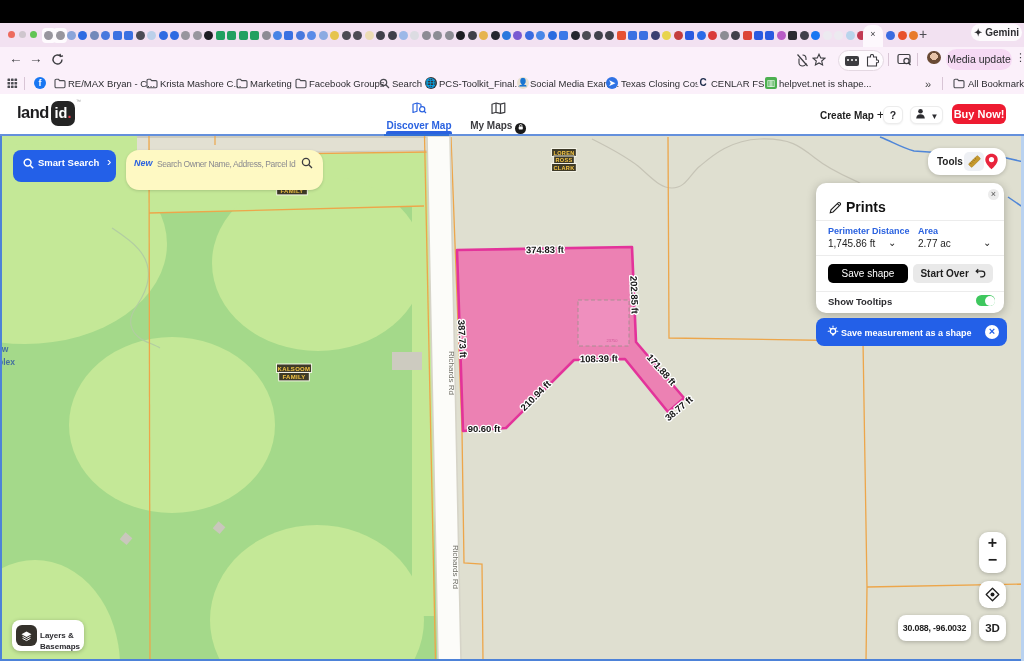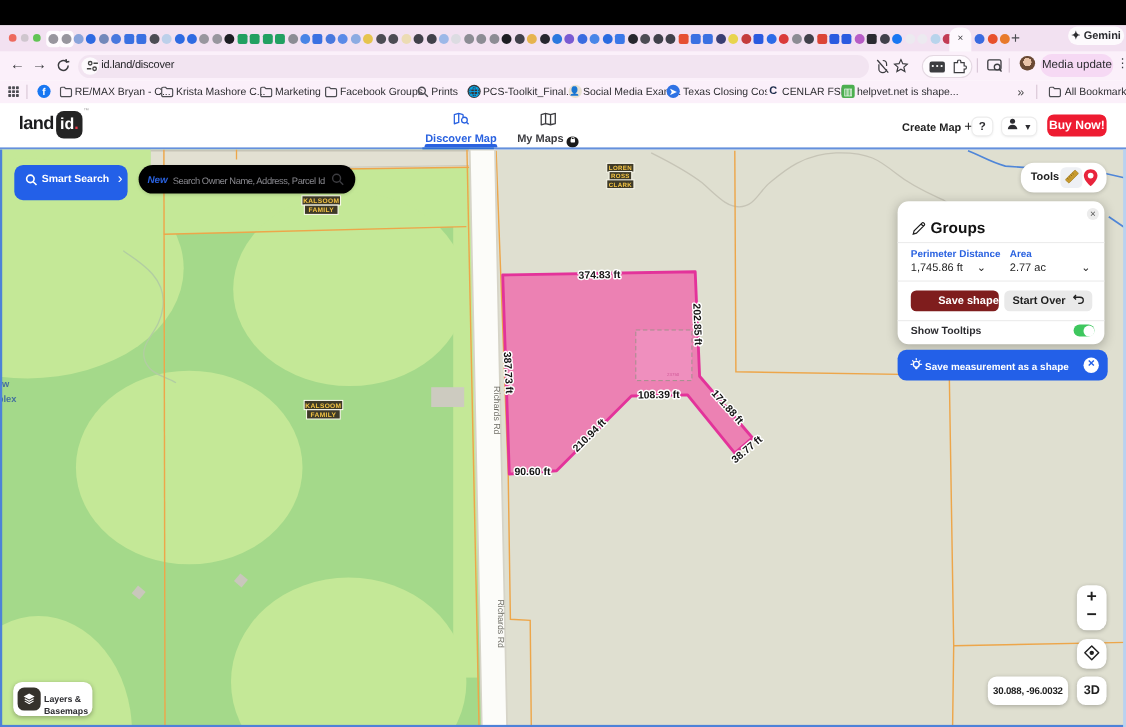--- a/index.html
+++ b/index.html
@@ -52,37 +52,37 @@
 .createmap{position:absolute;left:820px;top:13px;font-size:10px;font-weight:bold;color:#1f1f1f}
 .hbtn{position:absolute;top:12px;height:18px;background:#fff;border:1px solid #ececec;border-radius:6px;box-shadow:0 1px 2px rgba(0,0,0,0.06);font-size:10.5px;font-weight:bold;color:#2c2c30;text-align:center;line-height:16px}
 .buynow{position:absolute;left:952px;top:10px;width:54px;height:20px;background:#ee1b31;border-radius:6px;color:#fff;font-size:11px;font-weight:bold;text-align:center;line-height:20px}
 .bluetop{position:absolute;left:0;top:134px;width:1024px;height:2px;background:#6490dc}
 .bluetopseg{position:absolute;left:384px;top:133.5px;width:65px;height:3px;background:#2f6fd6}
 .mapsvg{position:absolute;left:0;top:136px}
 .smartsearch{position:absolute;left:13px;top:150px;width:103px;height:32px;background:#2360e8;border-radius:8px;color:#fff}
 .smartsearch svg{position:absolute;left:10px;top:7.5px}
 .smartsearch span{position:absolute;left:25px;top:7px;font-size:9.5px;font-weight:bold}
 .ssarr{left:94px !important;top:4px !important;font-size:13px !important;font-weight:400 !important}
-.searchbox{position:absolute;left:126px;top:150px;width:197px;height:26px;background:#000000;border-radius:13px;box-shadow:0 1px 3px rgba(0,0,0,0.15)}
+.searchbox{position:absolute;left:126px;top:150px;width:197px;height:40px;background:#fef9c3;border-radius:13px;box-shadow:0 1px 3px rgba(0,0,0,0.15)}
 .newtxt{position:absolute;left:8px;top:8px;font-size:9px;font-weight:bold;font-style:italic;color:#2a62e0}
 .phtxt{position:absolute;left:31px;top:8.5px;font-size:8.5px;color:#8a8a90;letter-spacing:-0.4px;white-space:nowrap}
 .sbmag{position:absolute;right:10px;top:7px}
 .toolspill{position:absolute;left:928px;top:148px;width:78px;height:27px;background:#fff;border-radius:12px;box-shadow:0 1px 4px rgba(0,0,0,0.2)}
 .toolstxt{position:absolute;left:9px;top:8px;font-size:10px;font-weight:bold;color:#1f1f1f}
 .rulerbox{position:absolute;left:36px;top:4px;width:20px;height:19px;background:#eef0f4;border-radius:5px;text-align:center;line-height:23px}
 .toolspill>svg{position:absolute;right:7px;top:5px}
 .mpanel{position:absolute;left:816px;top:183px;width:188px;height:130px;background:#fff;border-radius:10px;box-shadow:0 2px 10px rgba(0,0,0,0.25)}
 .mclose{position:absolute;right:5px;top:6px;width:11px;height:11px;background:#ececec;border-radius:50%;font-size:9px;color:#555;text-align:center;line-height:10px}
 .mpencil{position:absolute;left:13px;top:18px}
 .mtitle{position:absolute;left:30px;top:16px;font-size:14px;font-weight:bold;color:#111}
 .mdiv{position:absolute;left:0;width:100%;height:1px;background:#ececec}
 .mlbl{position:absolute;font-size:9px;font-weight:bold;color:#2a62e0;white-space:nowrap}
 .mval{position:absolute;font-size:10px;font-weight:400;color:#1f1f1f;white-space:nowrap}
 .mchev{position:absolute;font-size:10px;color:#1f1f1f}
-.saveshape{position:absolute;left:12px;top:81px;width:80px;height:19px;background:#7f1d1d;border-radius:5px;color:#fff;font-size:10px;font-weight:bold;text-align:right;line-height:19px}
+.saveshape{position:absolute;left:12px;top:81px;width:80px;height:19px;background:#000000;border-radius:5px;color:#fff;font-size:10px;font-weight:normal;text-align:center;line-height:19px}
 .startover{position:absolute;left:97px;top:81px;width:80px;height:19px;background:#e9e9e9;border-radius:5px;color:#1f1f1f;font-size:10px;font-weight:bold;text-align:center;line-height:19px}
 .startover svg{vertical-align:-1px}
 .showtt{position:absolute;left:12px;top:113px;font-size:9.5px;font-weight:600;color:#2c2c30}
 .toggle{position:absolute;right:9px;top:112px;width:19px;height:11px;background:#3ec75e;border-radius:6px}
 .knob{position:absolute;right:0.5px;top:0.5px;width:10px;height:10px;background:#fff;border-radius:50%}
 .bluebanner{position:absolute;left:816px;top:318px;width:191px;height:28px;background:#2360e8;border-radius:8px;color:#fff}
 .bluebanner>svg{position:absolute;left:10px;top:7px}
 .bbtxt{position:absolute;left:25px;top:9.5px;font-size:9px;font-weight:bold;white-space:nowrap}
 .bbx{position:absolute;right:8px;top:7px;width:14px;height:14px;background:#fff;border-radius:50%;color:#2360e8;font-size:11px;font-weight:bold;text-align:center;line-height:13px}
 .layerschip{position:absolute;left:12px;top:620px;width:72px;height:31px;background:#fff;border-radius:8px;box-shadow:0 1px 4px rgba(0,0,0,0.25)}
@@ -191,30 +191,20 @@
   <span class="newtab">+</span>
   <div class="gemini">✦ Gemini</div>
 </div>
 <div class="toolbar">
   <span class="navarr" style="left:9px">←</span>
   <span class="navarr" style="left:29px">→</span>
   <svg class="reload" width="13" height="13" viewBox="0 0 13 13">
       <path d="M11 6.5 A4.5 4.5 0 1 1 9.2 2.9" fill="none" stroke="#3c3c40" stroke-width="1.4"></path>
       <path d="M9 0.8 L9.5 3.4 L12 2.9" fill="none" stroke="#3c3c40" stroke-width="1.4"></path>
     </svg>
-  <div class="urlpill">
-    <span class="tunecirc"></span>
-    <svg class="tune" width="12" height="12" viewBox="0 0 12 12">
-        <circle cx="4" cy="3.5" r="1.6" fill="none" stroke="#444" stroke-width="1.2"></circle>
-        <line x1="7" y1="3.5" x2="11" y2="3.5" stroke="#444" stroke-width="1.2"></line>
-        <circle cx="8" cy="8.5" r="1.6" fill="none" stroke="#444" stroke-width="1.2"></circle>
-        <line x1="1" y1="8.5" x2="5" y2="8.5" stroke="#444" stroke-width="1.2"></line>
-      </svg>
-    <span class="url">id.land/discover</span>
-  </div>
   <svg class="ticn" style="left:795px" width="15" height="15" viewBox="0 0 15 15">
       <path d="M7.5 2 C9.5 2 11 3.5 11 5.5 L11 7 M4 5.5 L4 10 C4 11.5 5.5 13 7.5 13 C9.5 13 11 11.5 11 10" fill="none" stroke="#3c3c40" stroke-width="1.1"></path>
       <line x1="2.5" y1="1.5" x2="12.5" y2="13" stroke="#3c3c40" stroke-width="1.2"></line>
     </svg>
   <svg class="ticn" style="left:812px" width="14" height="14" viewBox="0 0 14 14">
       <path d="M7 1.2 L8.7 4.9 12.8 5.3 9.7 8 10.6 12 7 9.9 3.4 12 4.3 8 1.2 5.3 5.3 4.9 Z" fill="none" stroke="#3c3c40" stroke-width="1.1"></path>
     </svg>
   <div class="extpill">
     <span class="kbicon">
         <i></i>
@@ -263,21 +253,21 @@
     </svg>
     <span class="bmt" style="left:250px">Marketing</span>
   <svg class="bicon" style="left:295px" width="12" height="11" viewBox="0 0 12 11">
       <path d="M1 2.5 C1 1.8 1.5 1.3 2.2 1.3 L4.5 1.3 L5.7 2.6 L9.8 2.6 C10.5 2.6 11 3.1 11 3.8 L11 8.6 C11 9.3 10.5 9.8 9.8 9.8 L2.2 9.8 C1.5 9.8 1 9.3 1 8.6 Z" fill="none" stroke="#4c4c52" stroke-width="1.1"></path>
     </svg>
     <span class="bmt" style="left:309px">Facebook Groups</span>
   <svg class="bicon" style="left:379px" width="11" height="11" viewBox="0 0 11 11">
       <circle cx="4.5" cy="4.5" r="3.2" fill="none" stroke="#4c4c52" stroke-width="1.2"></circle>
       <line x1="7" y1="7" x2="10" y2="10" stroke="#4c4c52" stroke-width="1.2"></line>
     </svg>
-  <span class="bmt" style="left:392px">Prints</span>
+  <span class="bmt" style="left:392px">Search</span>
   <span class="gicon" style="left:425px;background:#35363a">🌐</span>
   <span class="bmt" style="left:439px">PCS-Toolkit_Final...</span>
   <span class="gicon" style="left:517px;background:#e8e0d0;color:#7a6a4a;font-size:8px">👤</span>
   <span class="bmt" style="left:530px">Social Media Exam...</span>
   <span class="gicon" style="left:606px;background:#2f72e4">➤</span>
   <span class="bmt" style="left:621px">Texas Closing Cos...</span>
   <span class="gicon" style="left:697px;background:#fbf0fa;color:#1b2a4a;font-weight:800;font-size:10px">C</span>
   <span class="bmt" style="left:711px">CENLAR FSB</span>
   <span class="gicon" style="left:765px;background:#4caf50;border-radius:2px">▥</span>
   <span class="bmt" style="left:779px">helpvet.net is shape...</span>
@@ -415,21 +405,21 @@
   <svg width="15" height="17" viewBox="0 0 15 17">
       <path d="M7.5 0.8 C3.9 0.8 1.3 3.4 1.3 6.7 C1.3 11 7.5 16.2 7.5 16.2 C7.5 16.2 13.7 11 13.7 6.7 C13.7 3.4 11.1 0.8 7.5 0.8 Z" fill="#e8243c"></path>
       <circle cx="7.5" cy="6.6" r="2.6" fill="#fff"></circle>
     </svg>
 </div>
 <div class="mpanel">
   <div class="mclose">×</div>
   <svg class="mpencil" width="13" height="13" viewBox="0 0 13 13">
       <path d="M1.2 11.8 L2 8.9 L9.1 1.8 C9.6 1.3 10.4 1.3 10.9 1.8 L11.2 2.1 C11.7 2.6 11.7 3.4 11.2 3.9 L4.1 11 Z M8.3 2.6 L10.4 4.7" fill="none" stroke="#1f1f1f" stroke-width="1.1"></path>
     </svg>
-  <span class="mtitle">Groups</span>
+  <span class="mtitle">Prints</span>
   <div class="mdiv" style="top:37px"></div>
   <span class="mlbl" style="left:12px;top:43px">Perimeter Distance</span>
   <span class="mval" style="left:12px;top:55px">1,745.86 ft</span>
   <span class="mchev" style="left:72px;top:54px">⌄</span>
   <span class="mlbl" style="left:102px;top:43px">Area</span>
   <span class="mval" style="left:102px;top:55px">2.77 ac</span>
   <span class="mchev" style="left:167px;top:54px">⌄</span>
   <div class="mdiv" style="top:72px"></div>
   <div class="saveshape">Save shape</div>
   <div class="startover">Start Over <svg width="11" height="10" viewBox="0 0 11 10" style="margin-left:3px">

